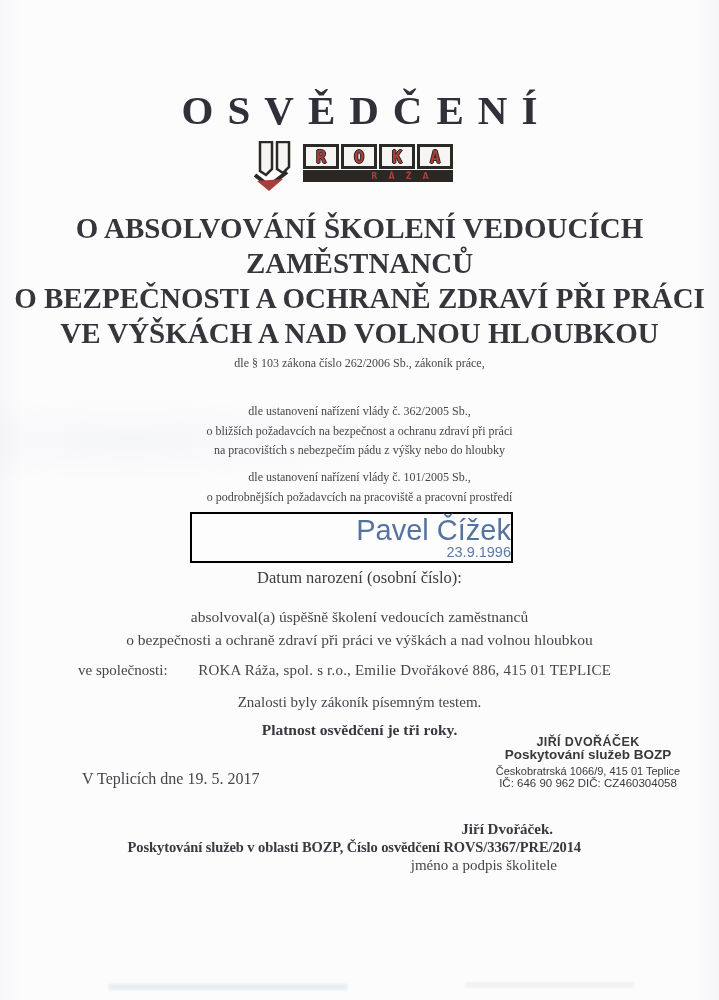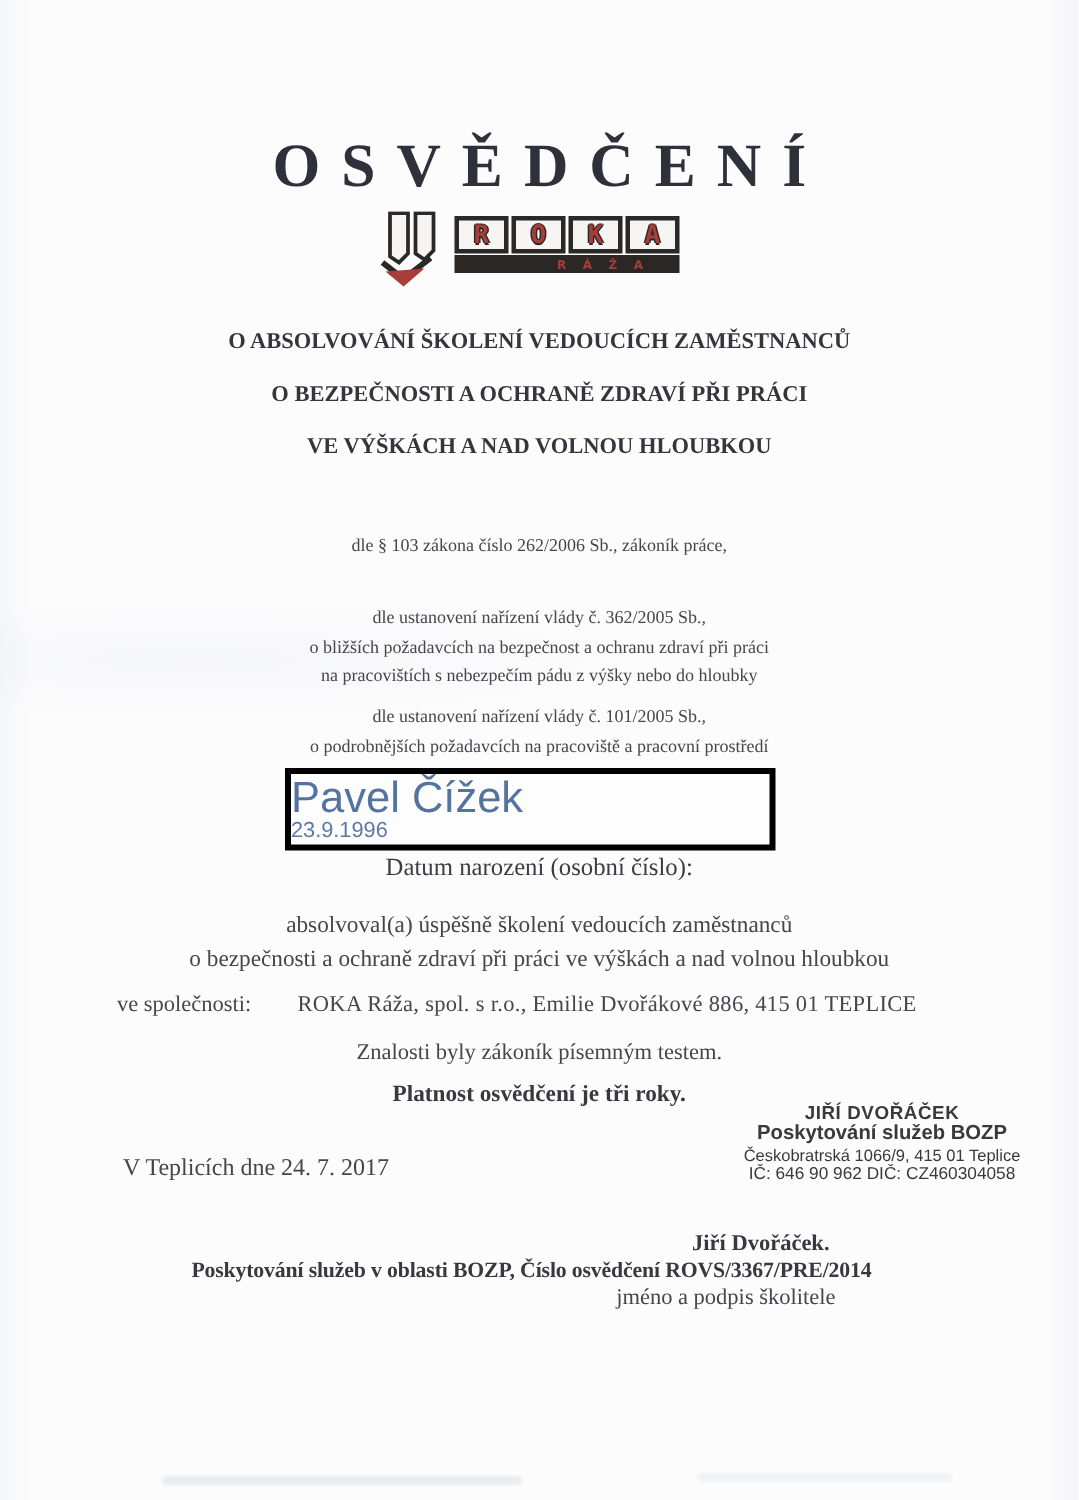--- a/index.html
+++ b/index.html
@@ -39,31 +39,31 @@
     text-shadow:-1px 0 #2b2926,1px 0 #2b2926,0 -1px #2b2926,0 1px #2b2926;
   }
   .logo-strip{
     margin-top:1px;height:12px;background:#2b2724;color:#a83e3c;
     display:flex;align-items:center;justify-content:center;
     font-family:"DejaVu Sans", sans-serif;font-weight:700;font-size:8px;
     letter-spacing:11px;text-indent:11px;padding-left:44px;
   }
 
   .heading{position:absolute;top:211px;left:0;width:100%;text-align:center;
-    font-weight:700;font-size:15px;line-height:35px;color:#35353b;}
+    font-weight:700;font-size:29px;line-height:35px;color:#35353b;}
 
   .legal{position:absolute;left:0;width:100%;text-align:center;
     font-size:12px;line-height:19.5px;color:#45454b;margin-top:16px;}
   .legal.p1{top:338px;}
   .legal.p2{top:386px;}
   .legal.p3{top:452px;}
 
   .name-box{
     position:absolute;top:512px;left:190px;width:319px;height:47px;
-    border:4px solid #000000;background:#fdfdfe;text-align:left;
+    border:2px solid #000000;background:#fdfdfe;text-align:right;
   }
   .holder-name{
     font-family:"Liberation Sans", sans-serif;font-size:29px;line-height:30px;
     color:#55739f;margin-top:1px;
   }
   .holder-date{
     font-family:"Liberation Sans", sans-serif;font-size:14.5px;line-height:15px;
     color:#5a79a7;
   }
   .birth-label{position:absolute;top:568px;left:0;width:100%;text-align:center;
@@ -162,21 +162,21 @@
   <div class="test-note">Znalosti byly zákoník písemným testem.</div>
   <div class="validity">Platnost osvědčení je tři roky.</div>
 
   <div class="stamp">
     <div class="stamp-l1">JIŘÍ DVOŘÁČEK</div>
     <div class="stamp-l2">Poskytování služeb BOZP</div>
     <div class="stamp-l3">Českobratrská 1066/9, 415 01 Teplice</div>
     <div class="stamp-l4">IČ: 646 90 962 DIČ: CZ460304058</div>
   </div>
 
-  <div class="place-date">V Teplicích dne 24. 7. 2017</div>
+  <div class="place-date">V Teplicích dne 19. 5. 2017</div>
 
   <div class="footer-block">
     <div class="trainer-name">Jiří Dvořáček.</div>
     <div class="trainer-line">Poskytování služeb v oblasti BOZP, Číslo osvědčení ROVS/3367/PRE/2014</div>
     <div class="signature-label">jméno a podpis školitele</div>
   </div>
 
   <div class="scan-smudge smudge-a"></div>
   <div class="scan-smudge smudge-b"></div>
 

